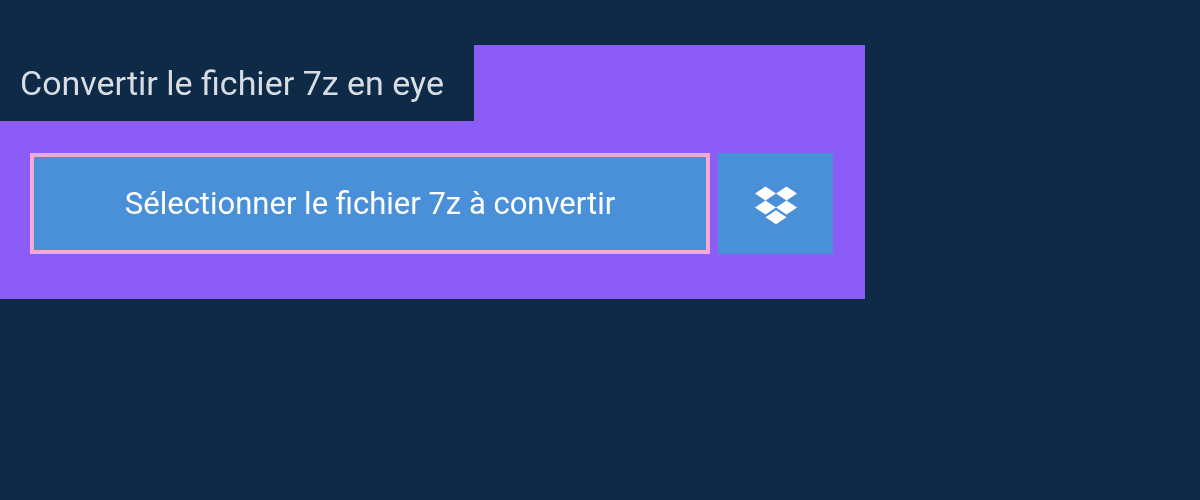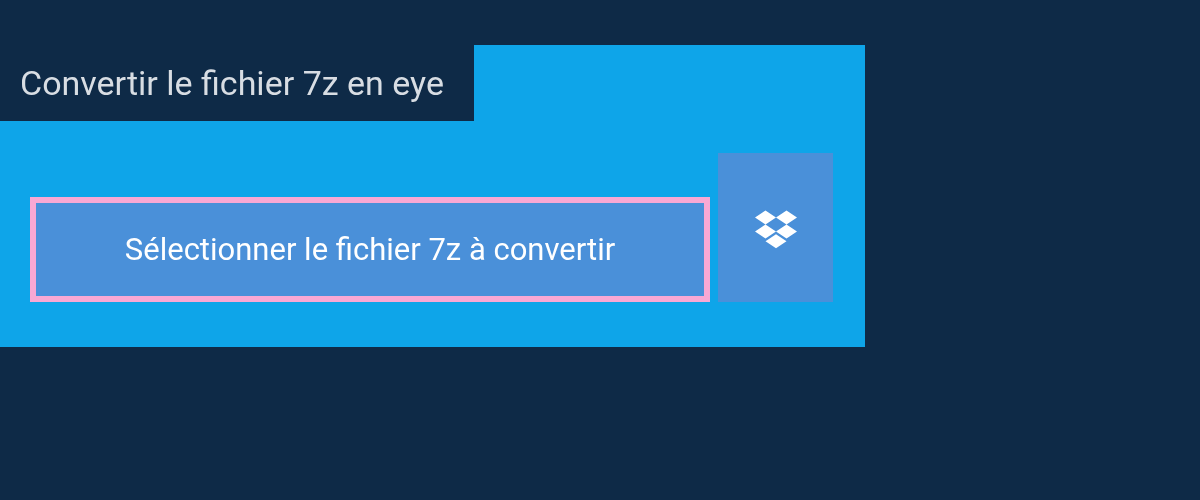--- a/index.html
+++ b/index.html
@@ -11,51 +11,50 @@
       background-color: #0e2a47;
       font-family: -apple-system, BlinkMacSystemFont, "Segoe UI", Roboto, Helvetica, Arial, sans-serif;
       width: 1200px;
       height: 500px;
       overflow: hidden;
     }
     .container {
       padding-top: 45px;
     }
     .panel {
-      background-color: #0ea5e9;
+      background-color: #8b5cf6;
       width: 865px;
     }
     .header-tab {
       background-color: #0e2a47;
       display: inline-block;
       padding: 18px 30px 18px 20px;
       color: #d8dde3;
       font-size: 34px;
       font-weight: 400;
     }
     .button-row {
       display: flex;
       padding: 32px 30px 45px 30px;
       gap: 0;
     }
     .select-file-button {
       background-color: #4a90d9;
-      border: 6px solid #f9a8d4;
+      border: 4px solid #f9a8d4;
       color: #ffffff;
       font-size: 31px;
       font-weight: 400;
       padding: 28px 40px;
       flex: 0 0 auto;
       width: 680px;
       text-align: center;
       cursor: pointer;
       display: flex;
       align-items: center;
       justify-content: center;
-      margin-top: 44px;
     }
     .dropbox-button {
       background-color: #4a90d9;
       width: 115px;
       display: flex;
       align-items: center;
       justify-content: center;
       cursor: pointer;
       margin-left: 8px;
     }

